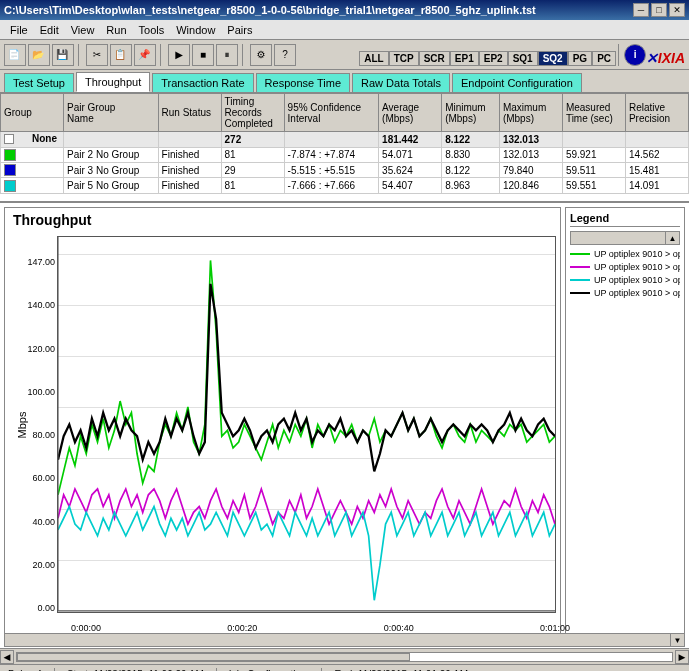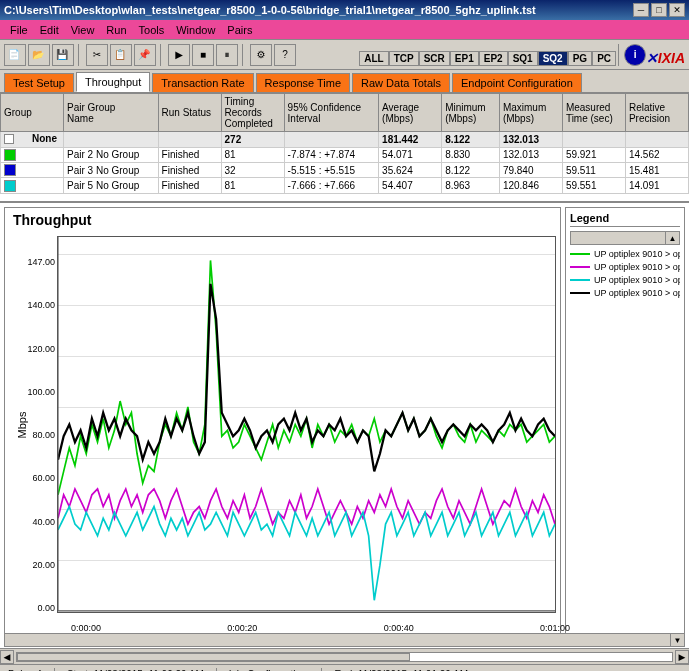--- a/index.html
+++ b/index.html
@@ -23,21 +23,21 @@
       background: #d4d0c8;
       border: 1px solid #888;
       font-size: 9px;
       display: flex; align-items: center; justify-content: center;
       cursor: pointer;
       color: #000;
     }
 
     
     .menu-bar {
-      background: #ec4899;
+      background: #e5e5e5;
       height: 20px;
       display: flex;
       align-items: center;
       padding: 0 4px;
       border-bottom: 1px solid #888;
     }
     .menu-item {
       padding: 2px 6px;
       font-size: 11px;
       cursor: pointer;
@@ -79,21 +79,21 @@
       background: #d4d0c8;
       display: flex;
       align-items: flex-end;
       padding: 2px 4px 0;
       border-bottom: 1px solid #888;
     }
     .tab {
       padding: 3px 8px;
       border: 1px solid #888;
       border-bottom: none;
-      background: #f97316;
+      background: #5eead4;
       cursor: pointer;
       font-size: 11px;
       margin-right: 2px;
     }
     .tab.active { background: white; border-bottom: 1px solid white; }
 
     
     .main-content {
       background: white;
       flex: 1;
@@ -377,21 +377,21 @@
           <td>59.921</td>
           <td>14.562</td>
         </tr>
 
         <tr>
           <td>
             <span style="display:inline-block;width:12px;height:12px;background:#0000cc;border:1px solid #888;vertical-align:middle;"></span>
           </td>
           <td>Pair 3 No Group</td>
           <td>Finished</td>
-          <td>32</td>
+          <td>29</td>
           <td>-5.515 : +5.515</td>
           <td>35.624</td>
           <td>8.122</td>
           <td>79.840</td>
           <td>59.511</td>
           <td>15.481</td>
         </tr>
 
 
         <tr>

